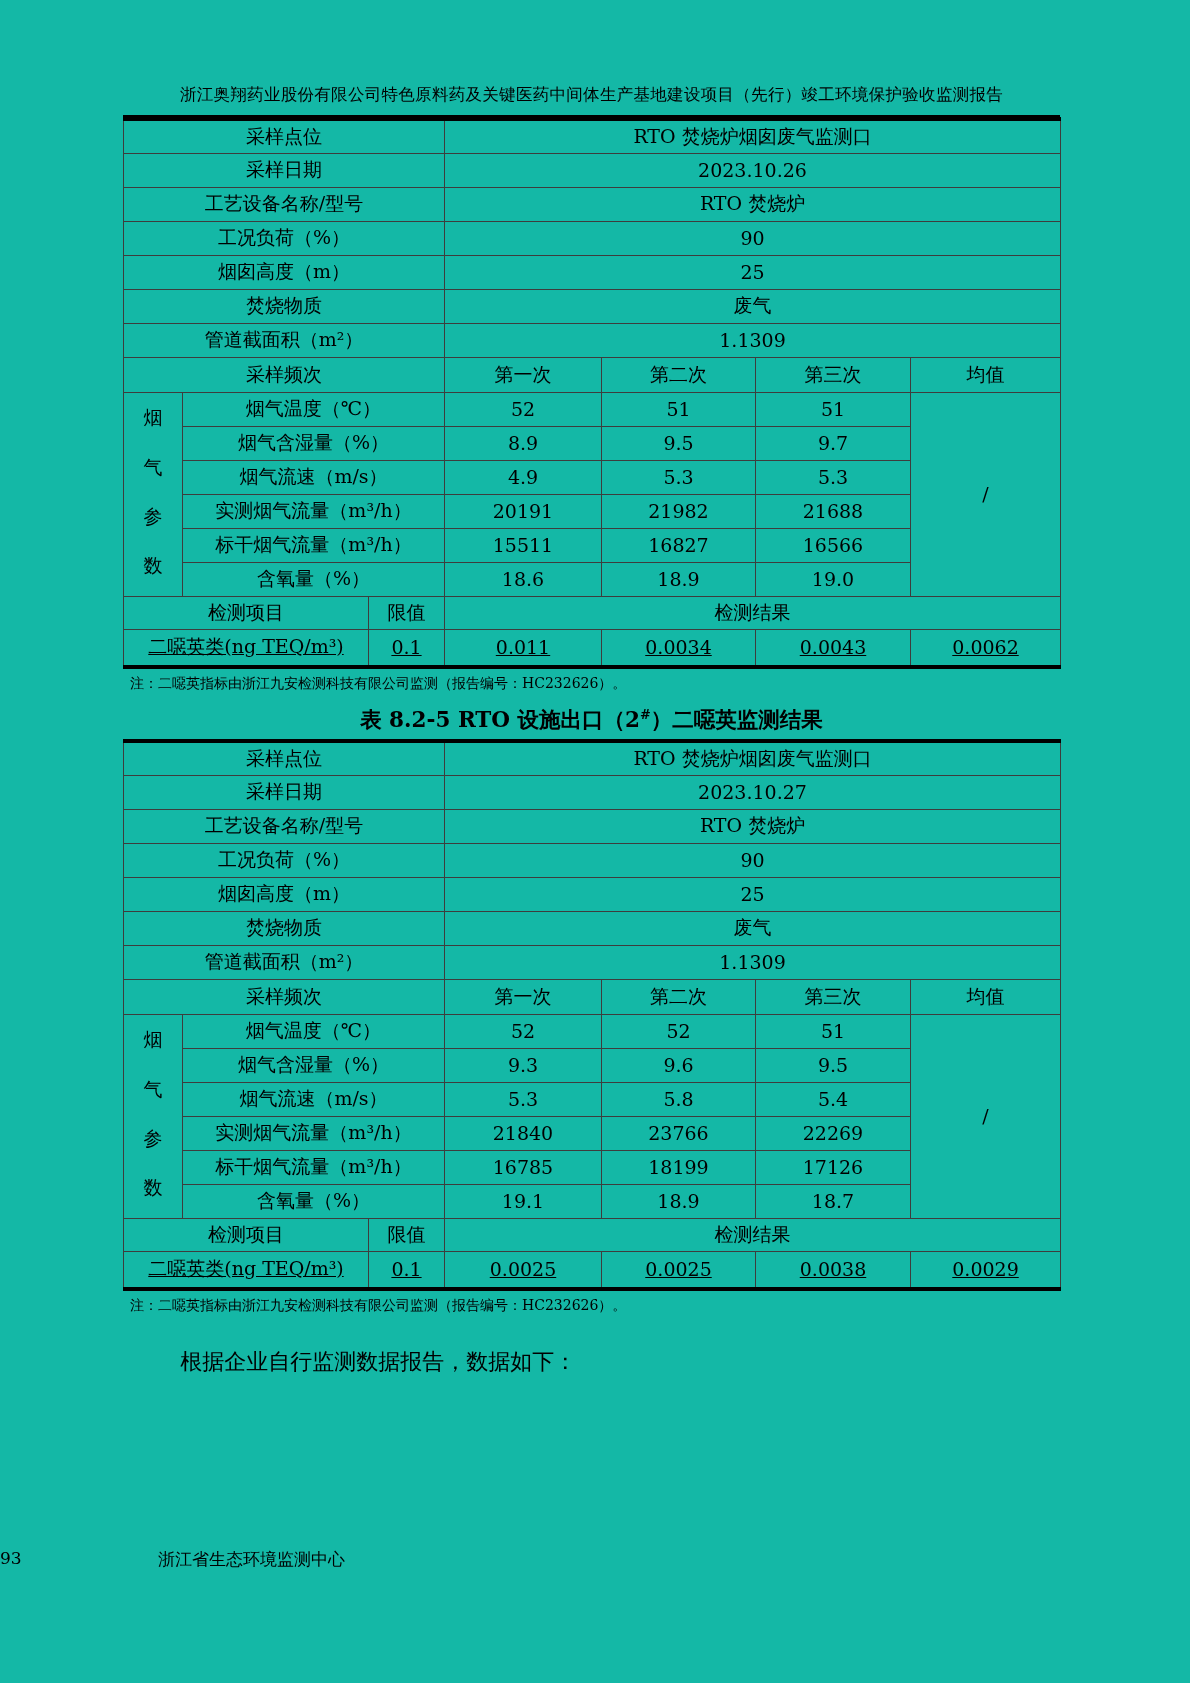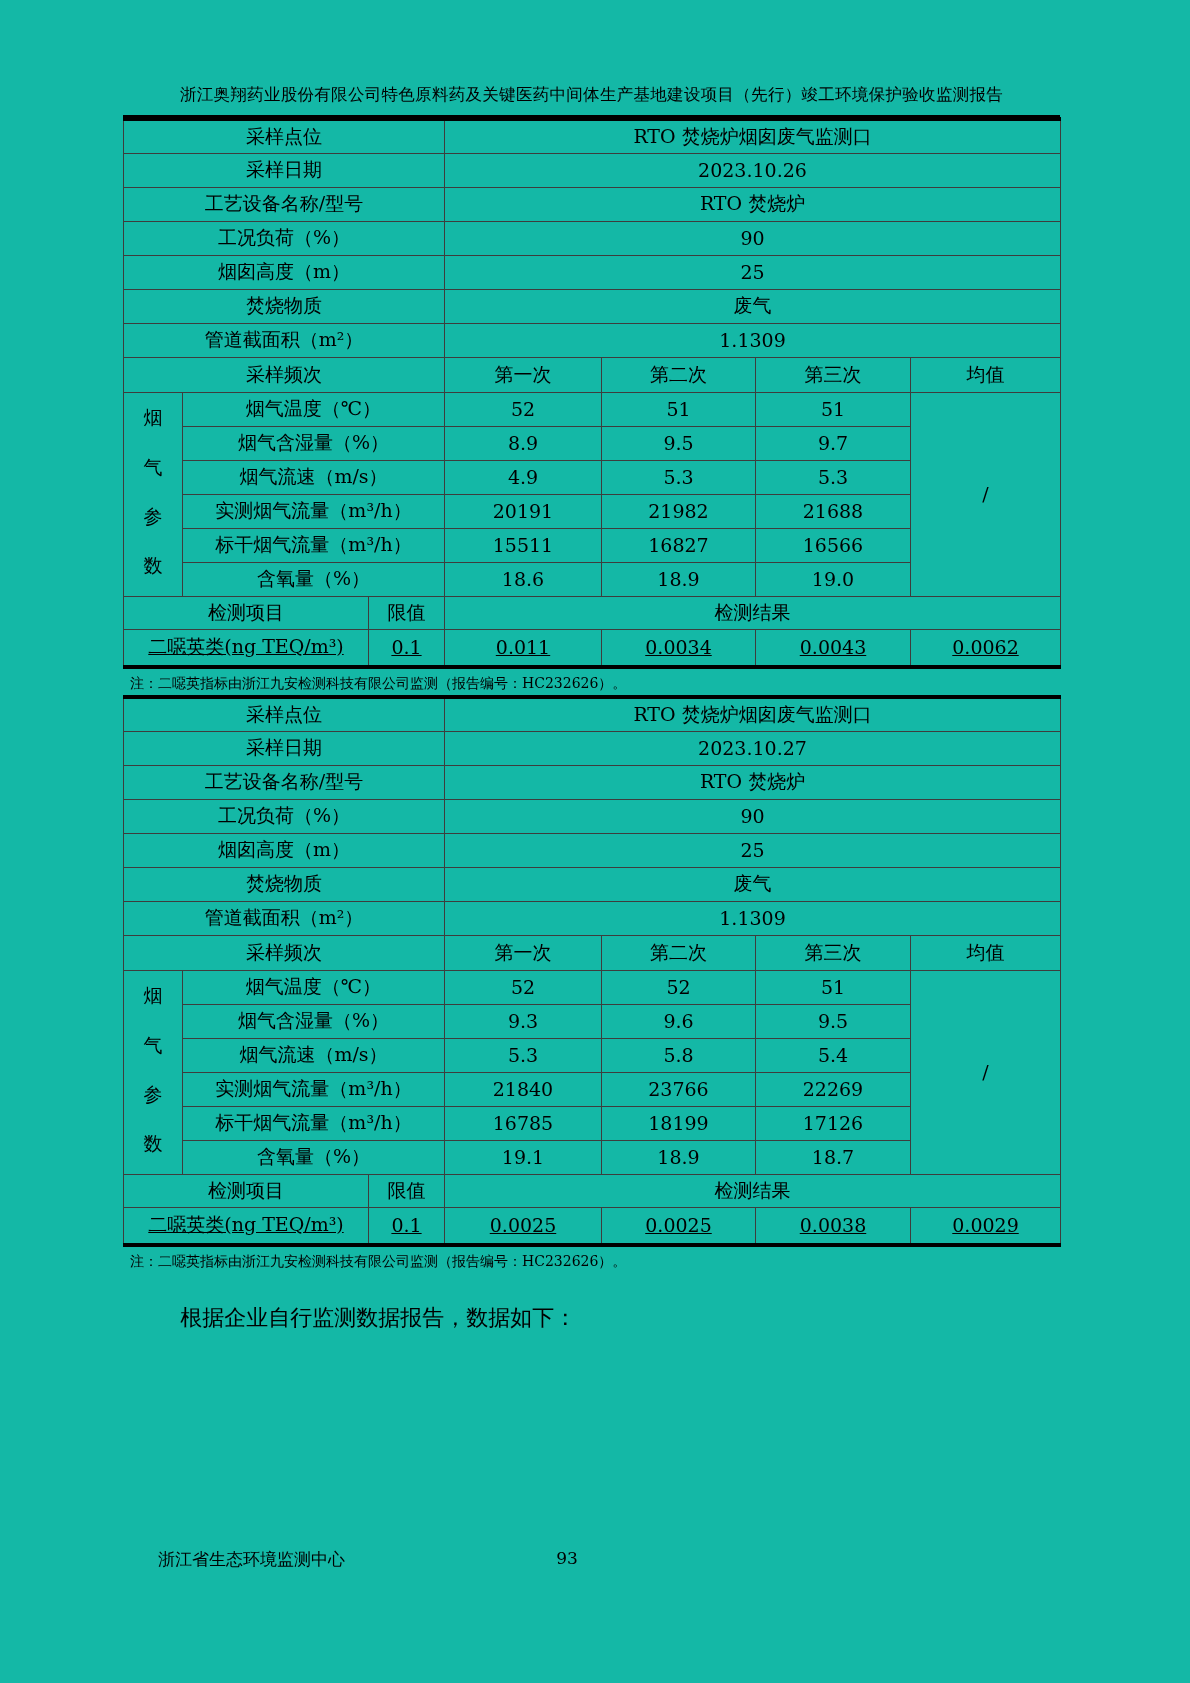--- a/index.html
+++ b/index.html
@@ -76,21 +76,21 @@
   }
   .footer {
     position: absolute;
     top: 1548px;
     left: 0;
     width: 1190px;
     font-size: 17px;
     height: 24px;
   }
   .footer-left { position: absolute; left: 158px; top: 0; }
-  .footer-page { position: absolute; left: 0; right: 56px; top: 0; text-align: center; }
+  .footer-page { position: absolute; left: 0; right: 56px; top: 0; text-align: left; }
 </style>
 </head>
 <body>
 
 <div class="page">
   <div class="content">
 
     <div class="doc-header">浙江奥翔药业股份有限公司特色原料药及关键医药中间体生产基地建设项目（先行）竣工环境保护验收监测报告</div>
     <div class="header-rule"></div>
 
@@ -190,20 +190,23 @@
           <td>0.011</td>
           <td>0.0034</td>
           <td>0.0043</td>
           <td>0.0062</td>
         </tr>
       </tbody>
     </table>
 
     <div class="note">注：二噁英指标由浙江九安检测科技有限公司监测（报告编号：HC232626）。</div>
 
+    <div class="table-title">
+      <span>表 8.2-5 RTO 设施出口（2</span><sup>#</sup><span>）二噁英监测结果</span>
+    </div>
 
     <table class="monitor">
       <colgroup>
         <col style="width:59px">
           <col style="width:186px">
           <col style="width:76px">
         <col style="width:157px">
           <col style="width:154px">
           <col style="width:155px">
           <col style="width:150px">

